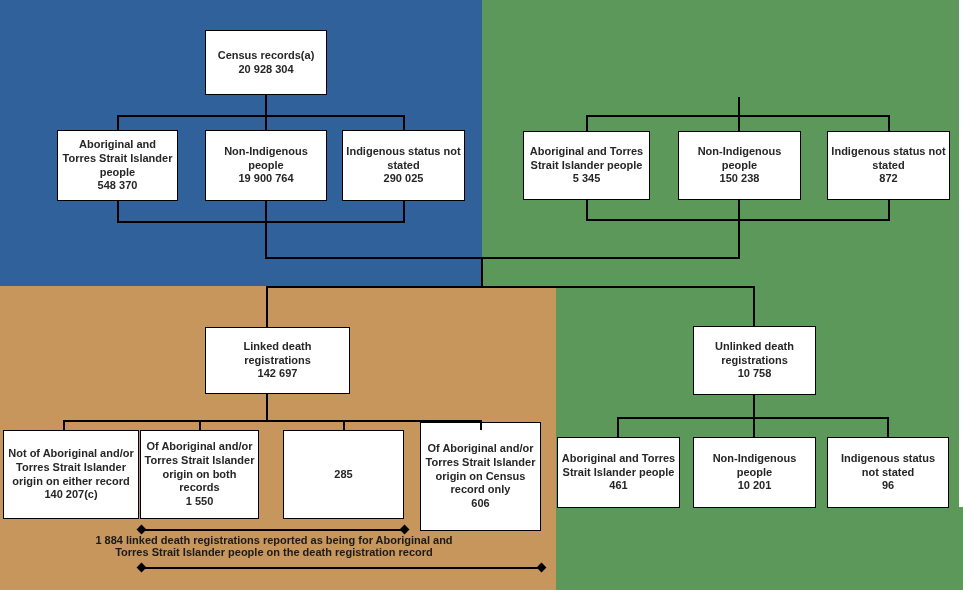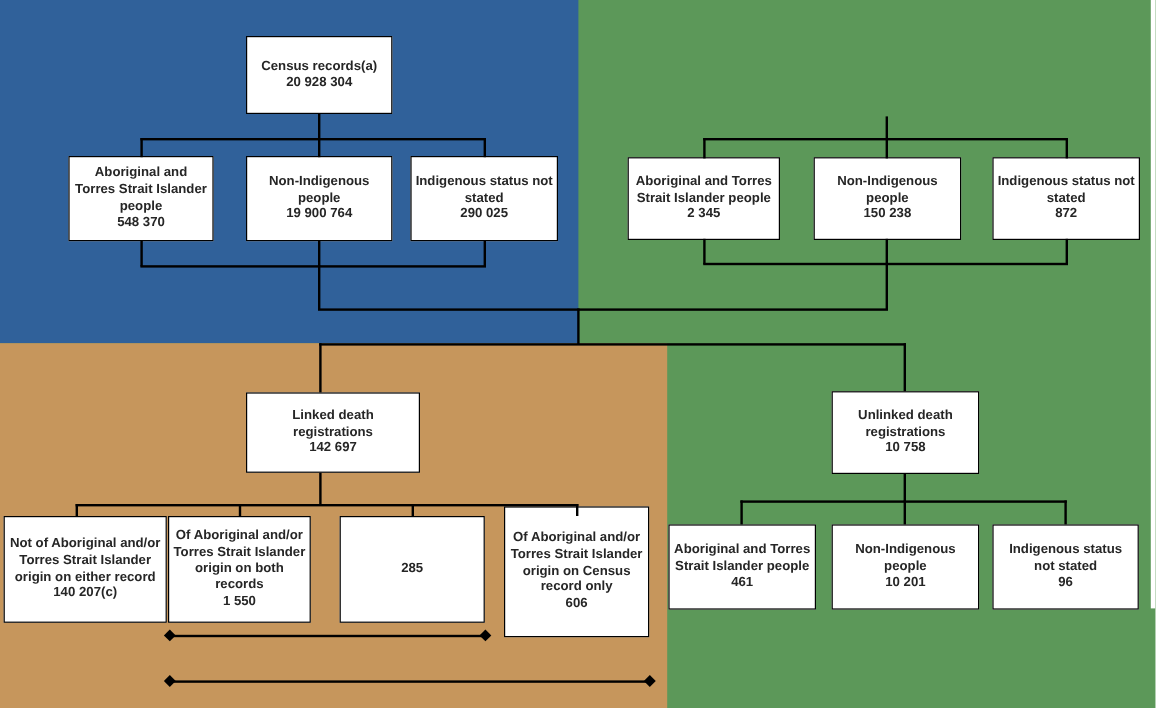--- a/index.html
+++ b/index.html
@@ -39,21 +39,21 @@
     <div>Non-Indigenous people</div>
     <div>19 900 764</div>
   </div>
   <div class="box" style="left:342px;top:130px;width:123px;height:71px">
     <div>Indigenous status not stated</div>
     <div>290 025</div>
   </div>
 
   <div class="box" style="left:523px;top:131px;width:127px;height:69px">
     <div>Aboriginal and Torres Strait Islander people</div>
-    <div>2 345</div>
+    <div>5 345</div>
   </div>
   <div class="box" style="left:678px;top:131px;width:123px;height:69px">
     <div>Non-Indigenous people</div>
     <div>150 238</div>
   </div>
   <div class="box" style="left:827px;top:131px;width:123px;height:69px">
     <div>Indigenous status not stated</div>
     <div>872</div>
   </div>
 
@@ -132,18 +132,19 @@
 
   <div class="vline" style="left:753px;top:395px;height:23px"></div>
   <div class="hline" style="left:617px;top:417px;width:272px"></div>
   <div class="vline" style="left:617px;top:417px;height:20px"></div>
   <div class="vline" style="left:753px;top:417px;height:20px"></div>
   <div class="vline" style="left:887px;top:417px;height:20px"></div>
 
   <div class="hline" style="left:142px;top:529px;width:264px"></div>
   <div class="diamond" style="left:138px;top:526px"></div>
   <div class="diamond" style="left:401px;top:526px"></div>
+  <div class="note" style="left:83px;top:535px;width:382px">1 884 linked death registrations reported as being for Aboriginal and Torres Strait Islander people on the death registration record</div>
 
   <div class="hline" style="left:142px;top:567px;width:400px"></div>
   <div class="diamond" style="left:138px;top:564px"></div>
   <div class="diamond" style="left:538px;top:564px"></div>
 
 </div>
 
 </body></html>

